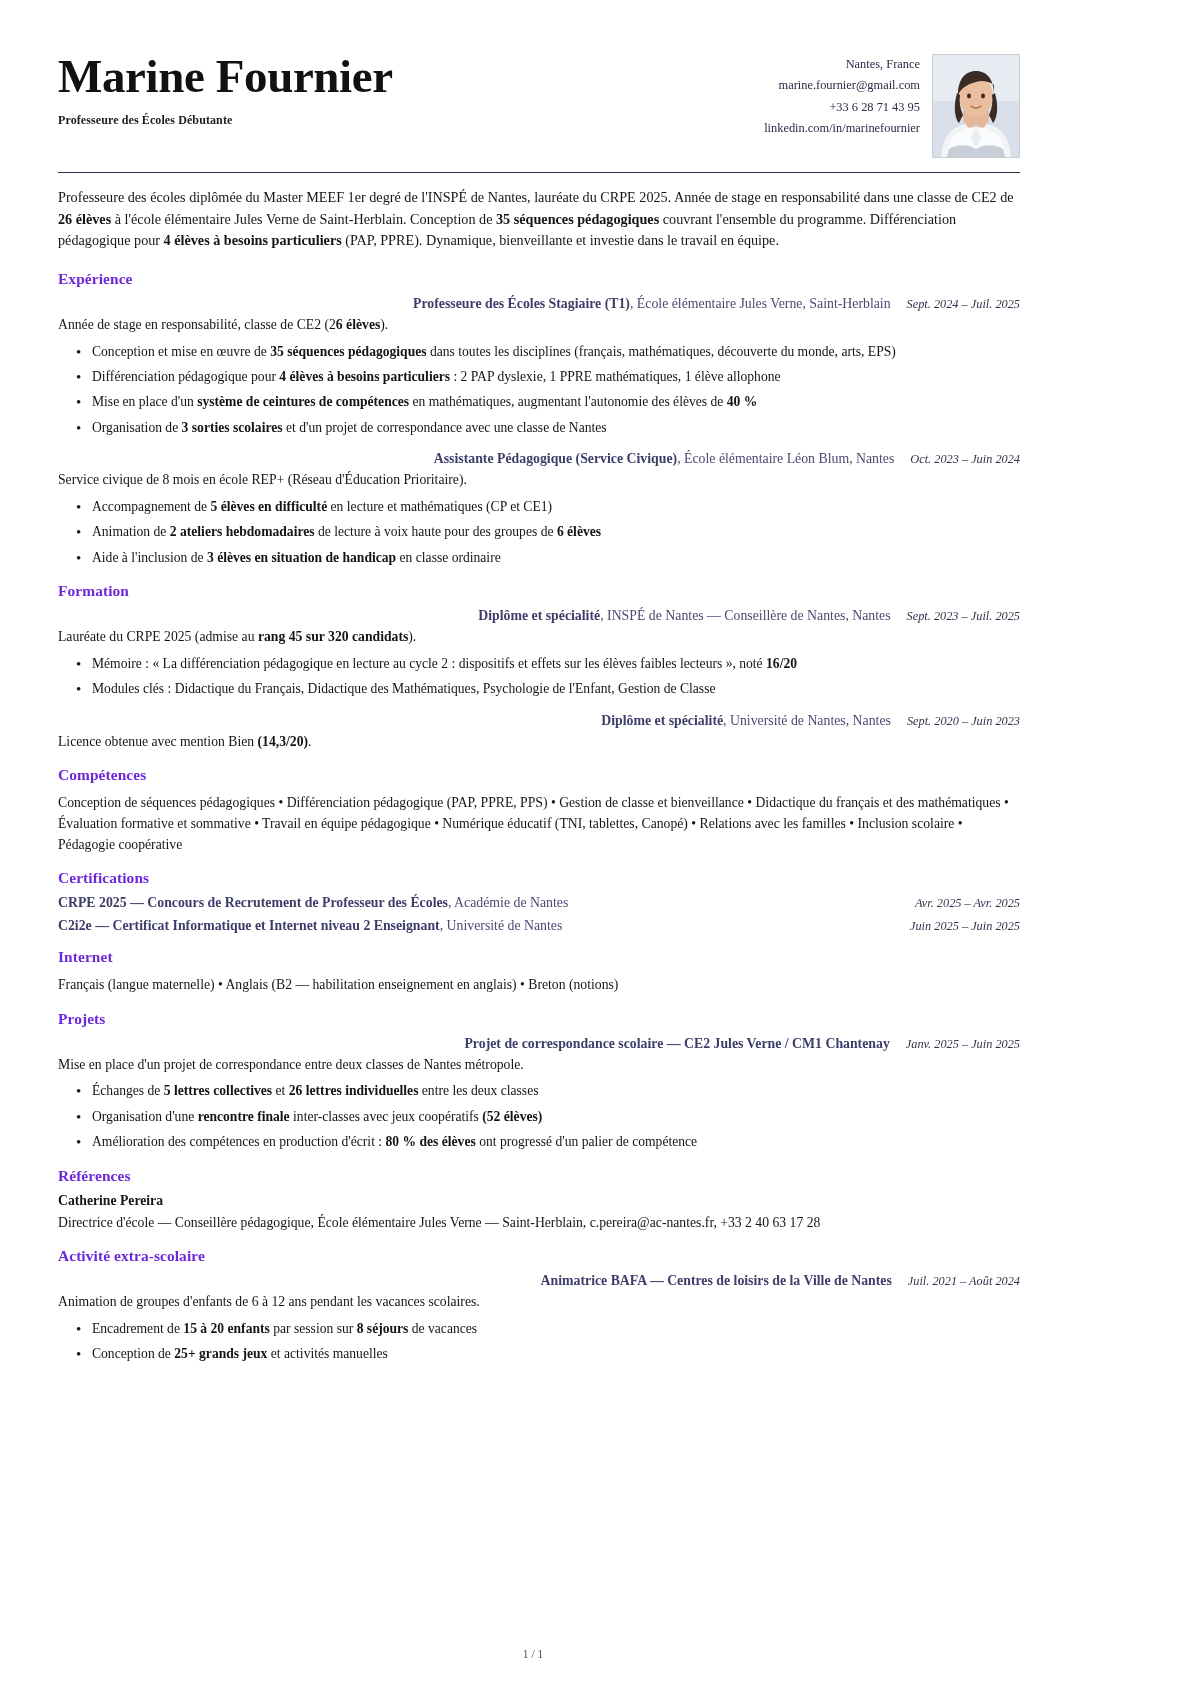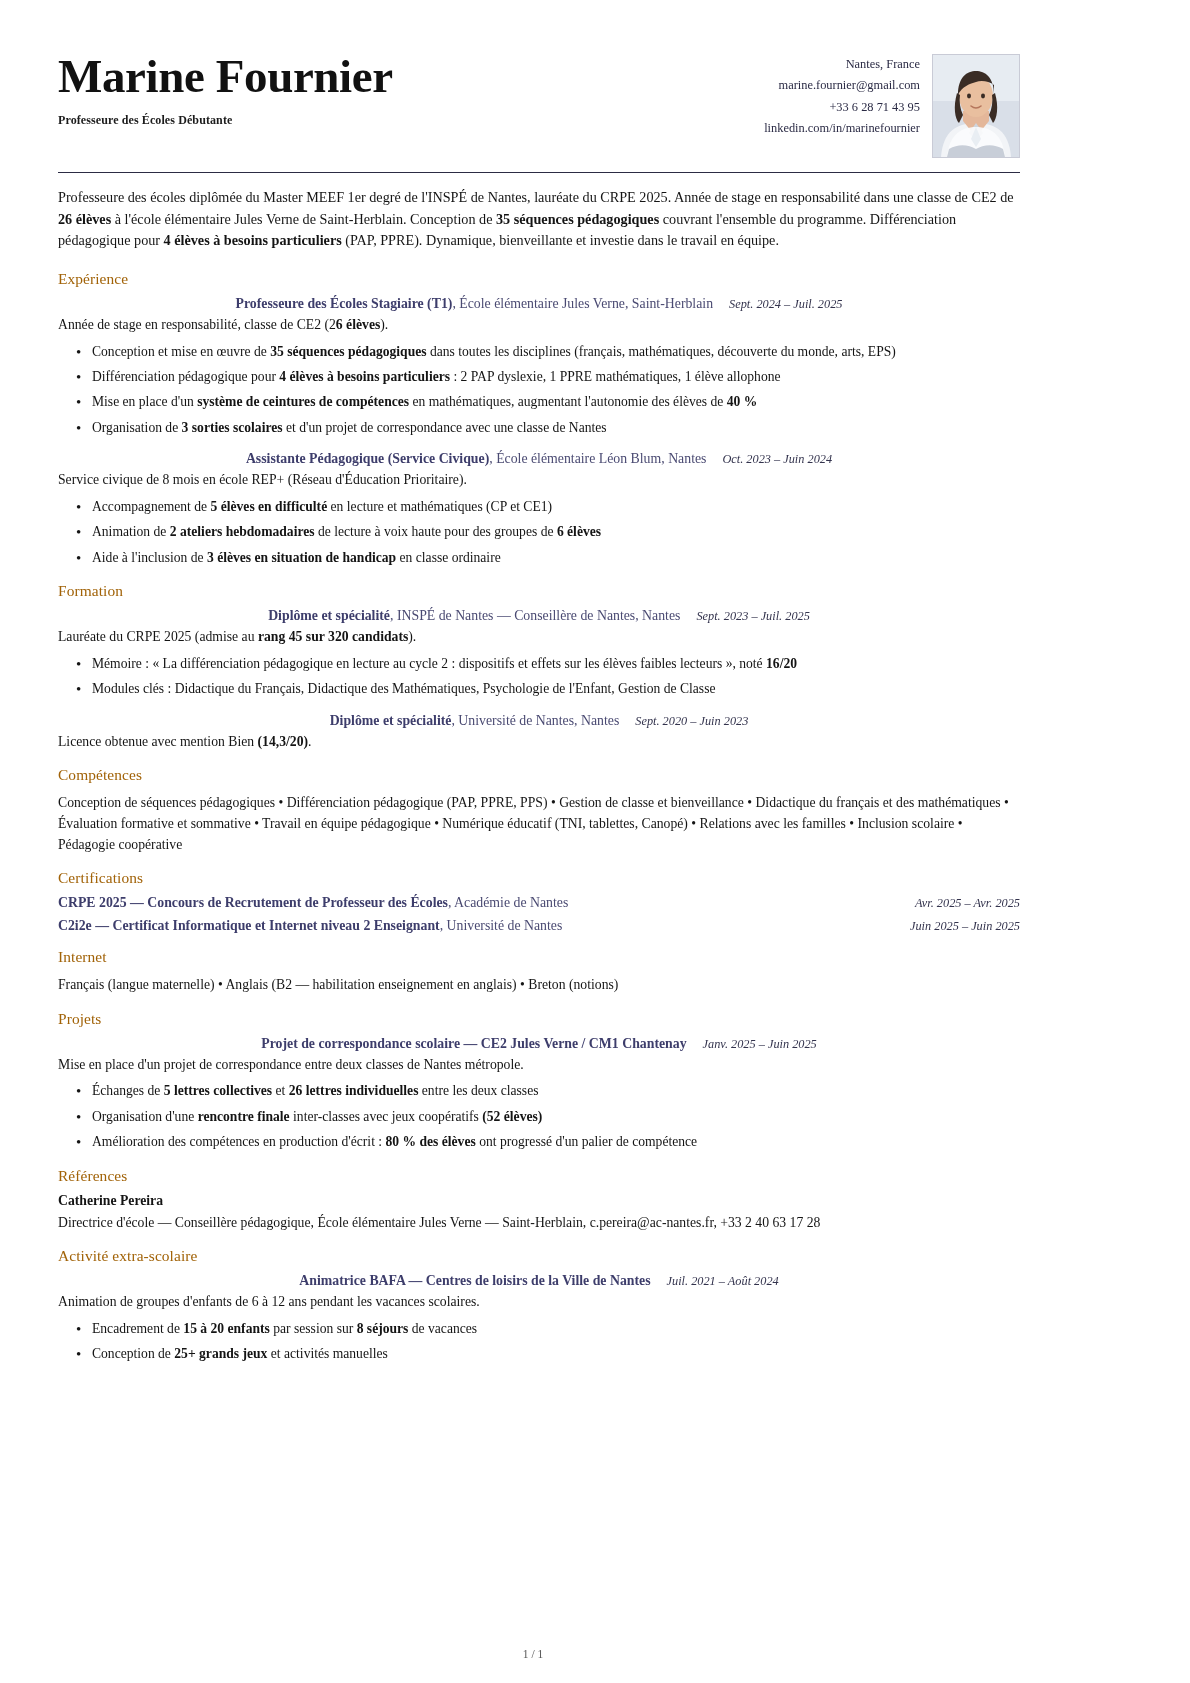--- a/index.html
+++ b/index.html
@@ -88,29 +88,29 @@
     text-align: left;
     color: #141414;
     margin-bottom: 18px;
   }
   .summary b { font-weight: bold; }
 
   
   .section { margin-bottom: 14px; }
   .section-title {
     font-size: 15.4px;
-    font-weight: normal;
-    color: #a16207;
+    font-weight: bold;
+    color: #6d28d9;
     margin: 14px 0 8px 0;
     letter-spacing: 0.1px;
   }
   .entry { margin-bottom: 13px; }
   .entry-head {
     display: flex;
-    justify-content: center;
+    justify-content: flex-end;
     align-items: baseline;
     gap: 16px;
   }
   .entry-title {
     font-size: 13.8px;
     color: #4a4a72;
     font-weight: normal;
   }
   .entry-title b {
     font-weight: bold;

